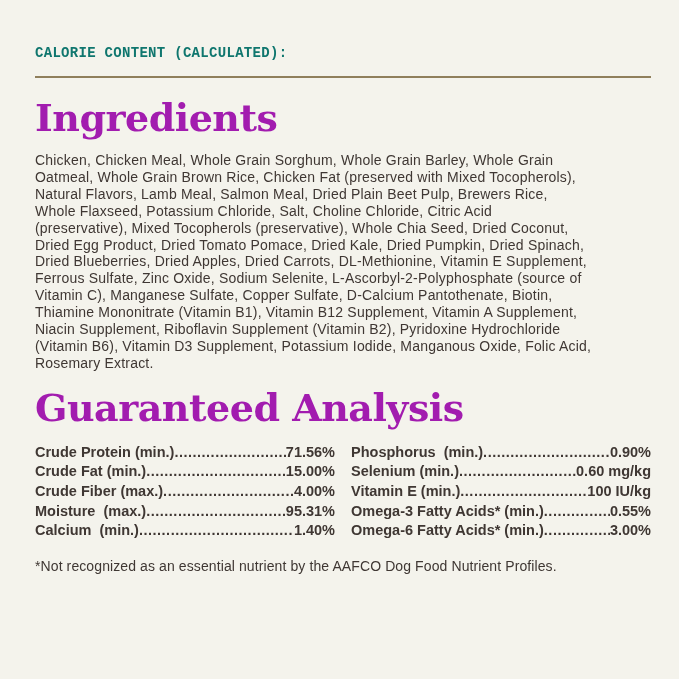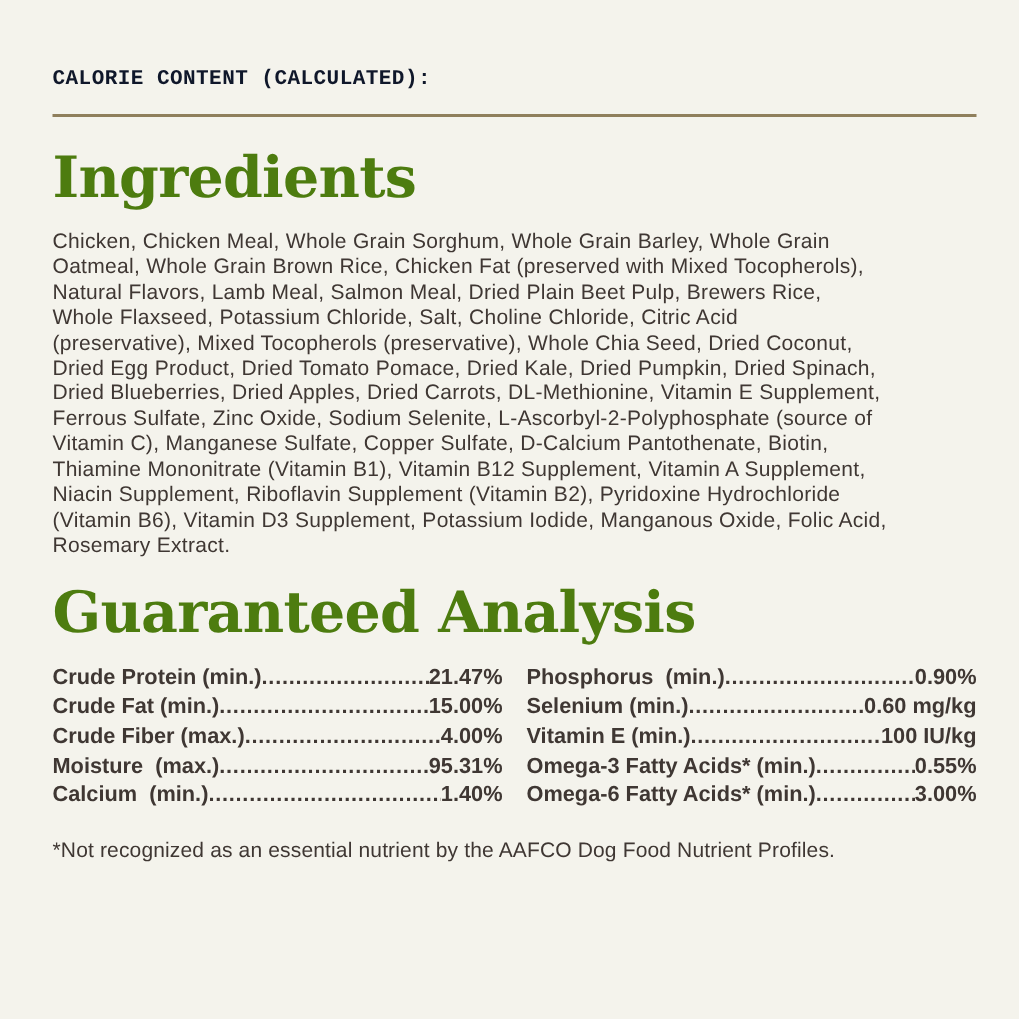--- a/index.html
+++ b/index.html
@@ -11,36 +11,36 @@
     overflow: hidden;
   }
   .label { padding: 44px 28px 0 35px; width: 616px; }
 
   .calorie {
     font-family: "Liberation Mono", monospace;
     font-weight: bold;
     font-size: 14px;
     line-height: 18px;
     letter-spacing: 0.3px;
-    color: #0f172a;
+    color: #0f766e;
   }
 
   .divider {
     border: none;
     border-top: 2px solid #8f7f5c;
     margin: 14px 0 0 0;
   }
 
   .heading {
     font-family: "DejaVu Serif", serif;
     font-weight: bold;
     font-size: 38px;
     line-height: 44px;
     letter-spacing: -0.5px;
-    color: #4d7c0f;
+    color: #a21caf;
     margin: 0;
   }
   .heading-ingredients { margin-top: 18px; }
   .heading-analysis   { margin-top: 14px; }
 
   .ingredients-text {
     white-space: pre-line;
     font-size: 14px;
     line-height: 16.9px;
     letter-spacing: 0.2px;
@@ -99,21 +99,21 @@
 Rosemary Extract.</p>
 
   <h1 class="heading heading-analysis">Guaranteed Analysis</h1>
 
   <div class="ga-table">
 
     <div class="ga-col">
       <div class="ga-row">
         <span class="ga-label">Crude Protein (min.)</span>
         <span class="ga-dots"></span>
-        <span class="ga-value">21.47%</span>
+        <span class="ga-value">71.56%</span>
       </div>
       <div class="ga-row">
         <span class="ga-label">Crude Fat (min.)</span>
         <span class="ga-dots"></span>
         <span class="ga-value">15.00%</span>
       </div>
       <div class="ga-row">
         <span class="ga-label">Crude Fiber (max.)</span>
         <span class="ga-dots"></span>
         <span class="ga-value">4.00%</span>

